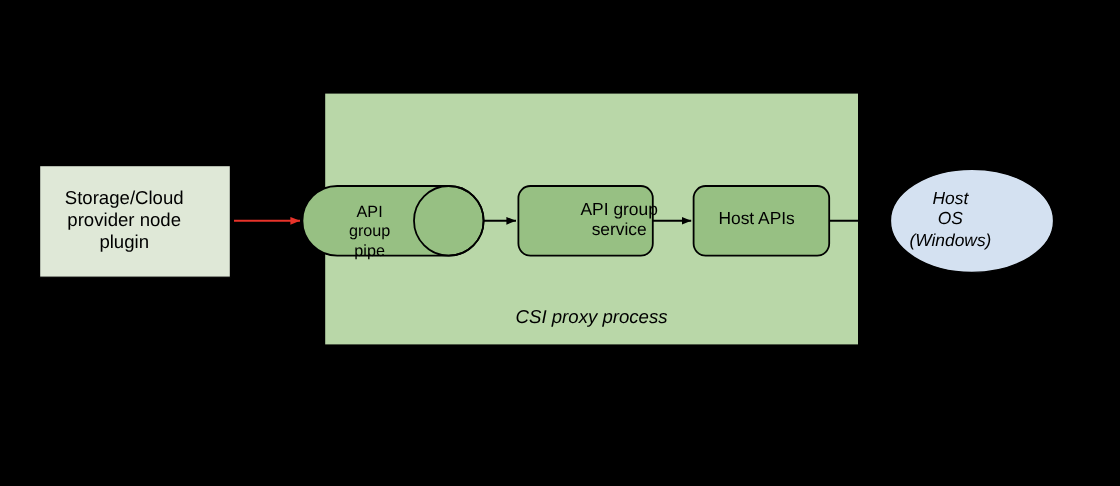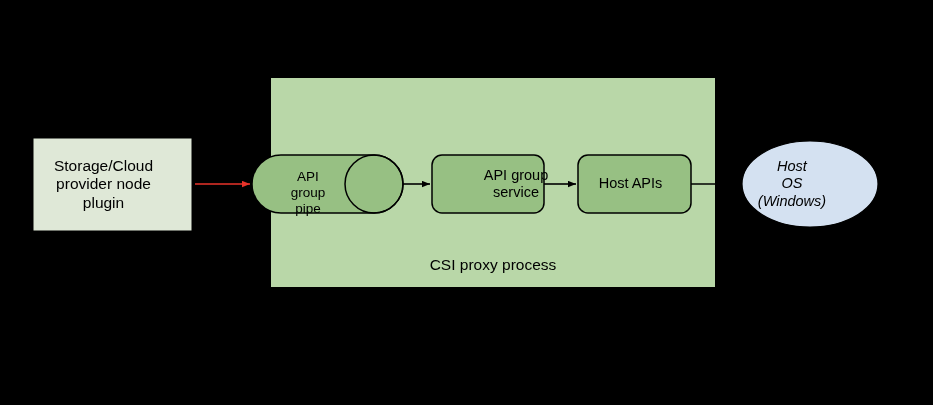--- a/index.html
+++ b/index.html
@@ -82,20 +82,21 @@
     font-style: italic;
   }
 
   
   #container-caption {
     left: 271px;
     top: 252px;
     width: 444px;
     height: 26px;
     font-size: 15.5px;
+    font-style: italic;
   }
 </style>
 </head>
 <body>
 
 <div id="canvas">
 
   <svg class="svg-layer" viewBox="0 0 933 405" width="933" height="405" xmlns="http://www.w3.org/2000/svg">
     <defs>
       <marker id="arrow-black" markerWidth="9" markerHeight="9" refX="8" refY="3.2" orient="auto" markerUnits="userSpaceOnUse">

